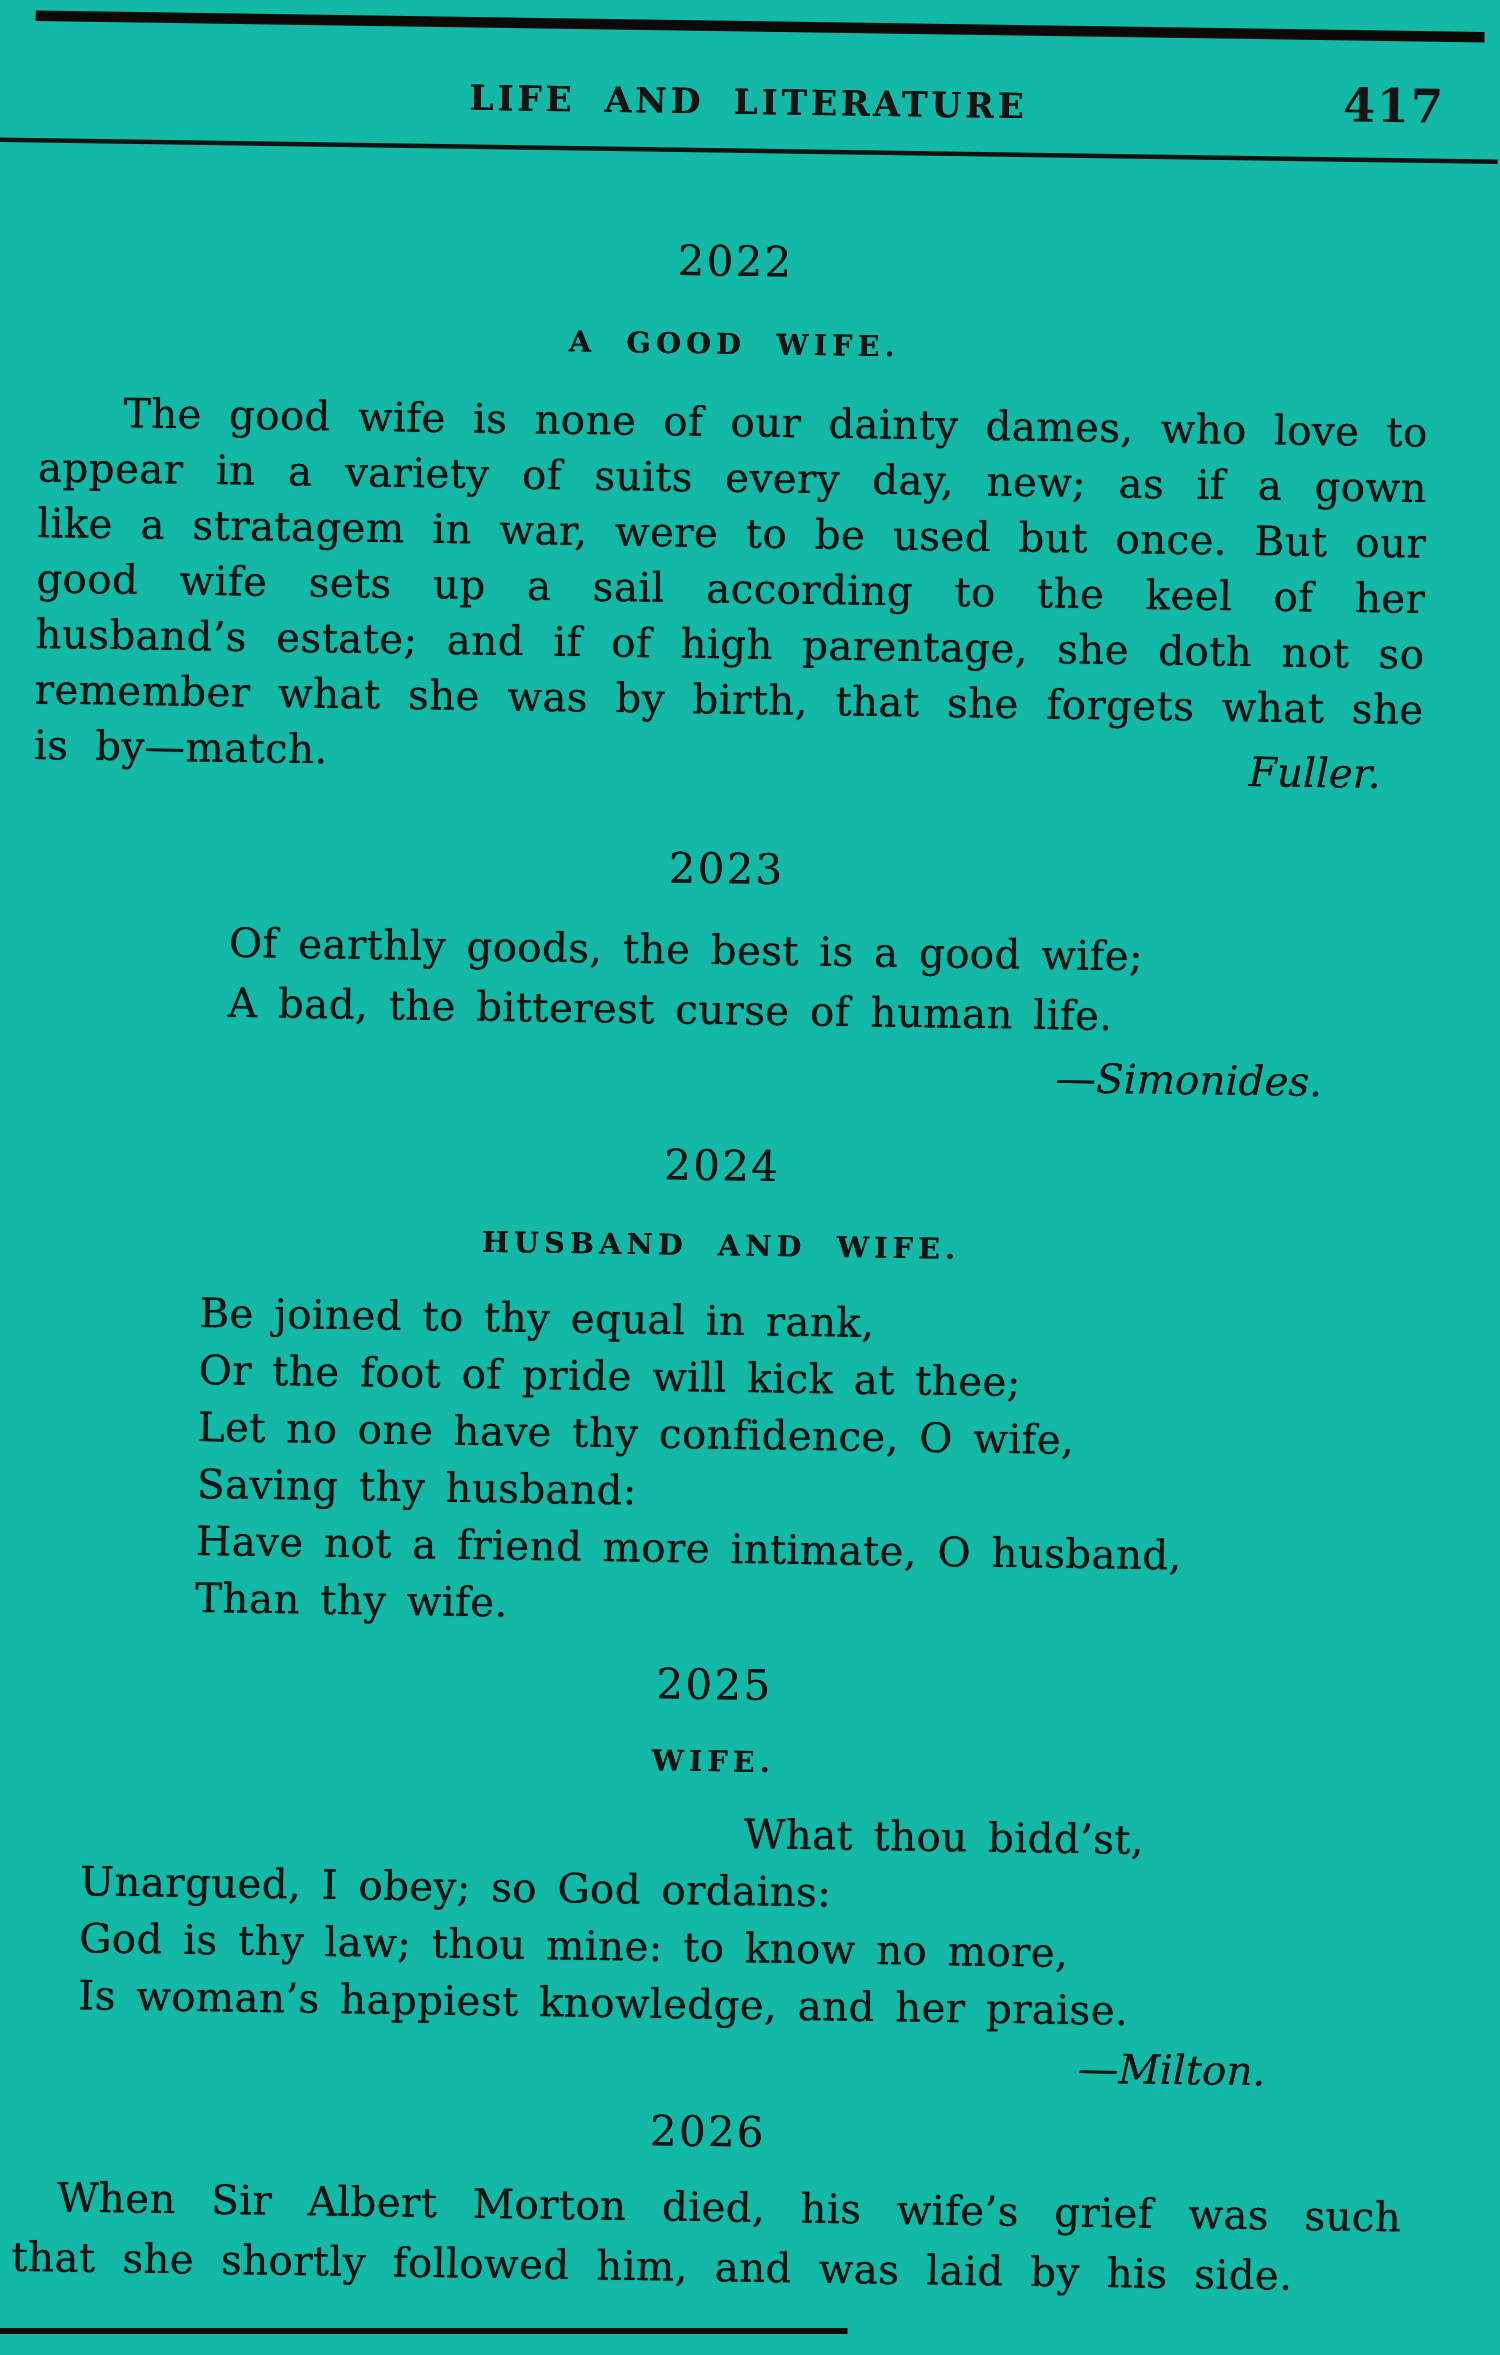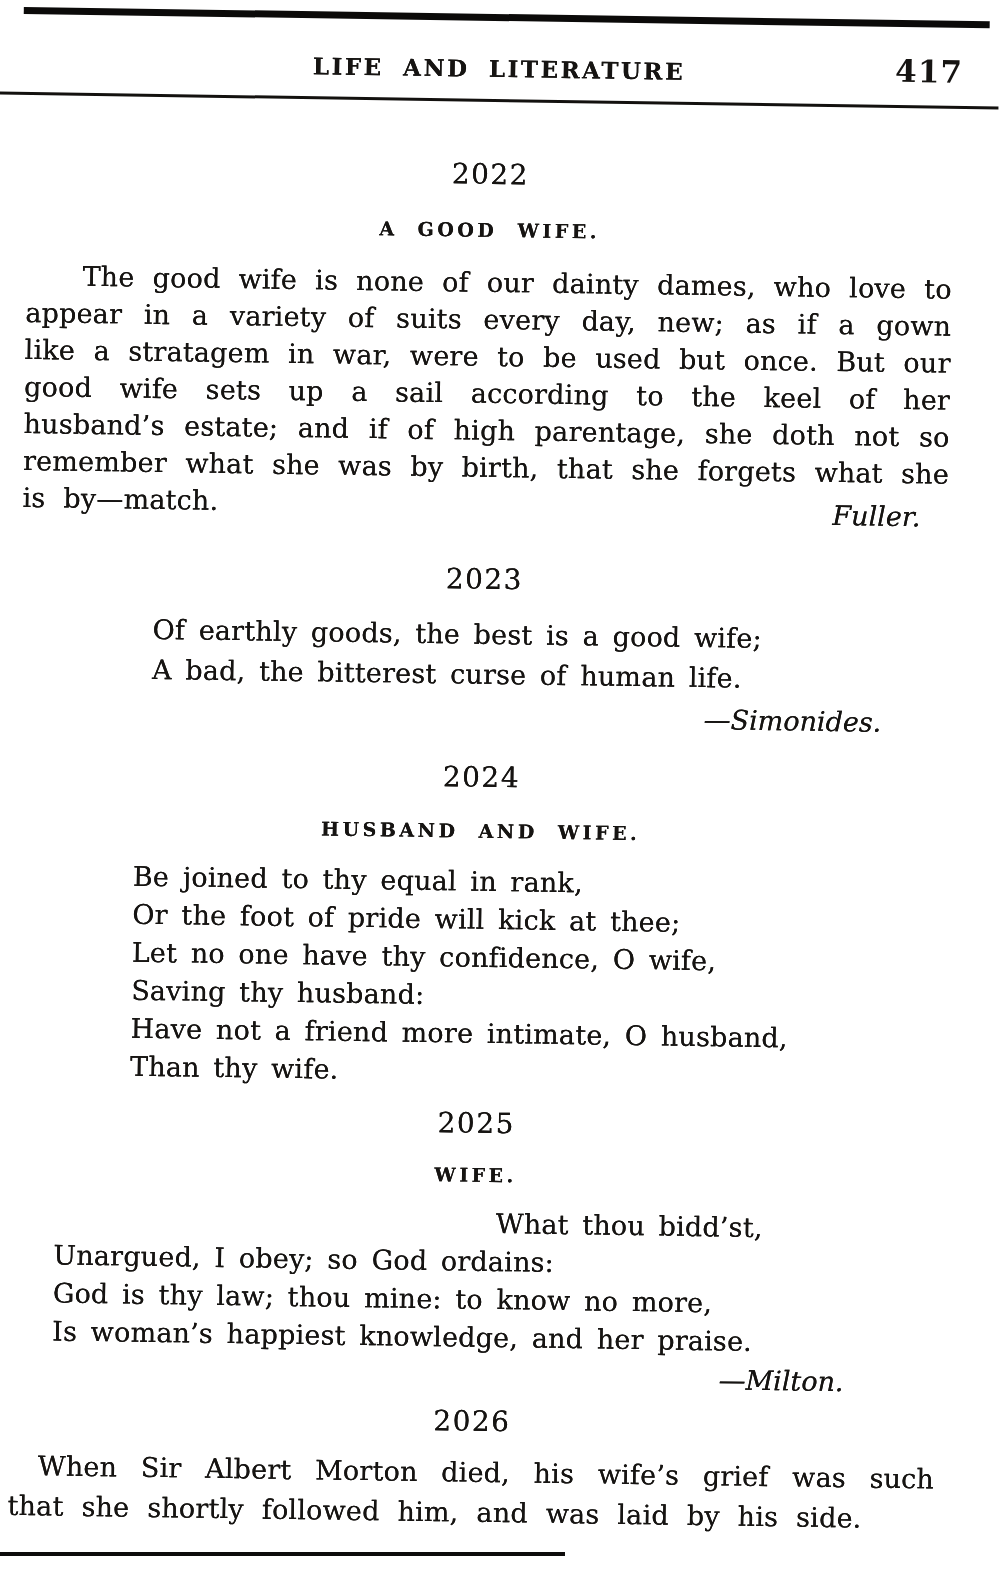--- a/index.html
+++ b/index.html
@@ -6,21 +6,21 @@
   html,body { background:#e9e9e6; }
   body {
     width:1000px; height:1570px;
     font-family:"DejaVu Serif","Liberation Serif",serif;
     color:#161412;
     overflow:hidden;
   }
   .page {
     position:relative;
     width:1000px; height:1570px;
-    background:#ffffff;
+    background:#14b8a6;
     overflow:hidden;
   }
   
   .scan-layer {
     position:absolute; top:0; left:0; width:1000px;
     transform:rotate(0.85deg);
     transform-origin:500px 0;
   }
   .top-rule {
     margin:14px 10px 0 24px;

